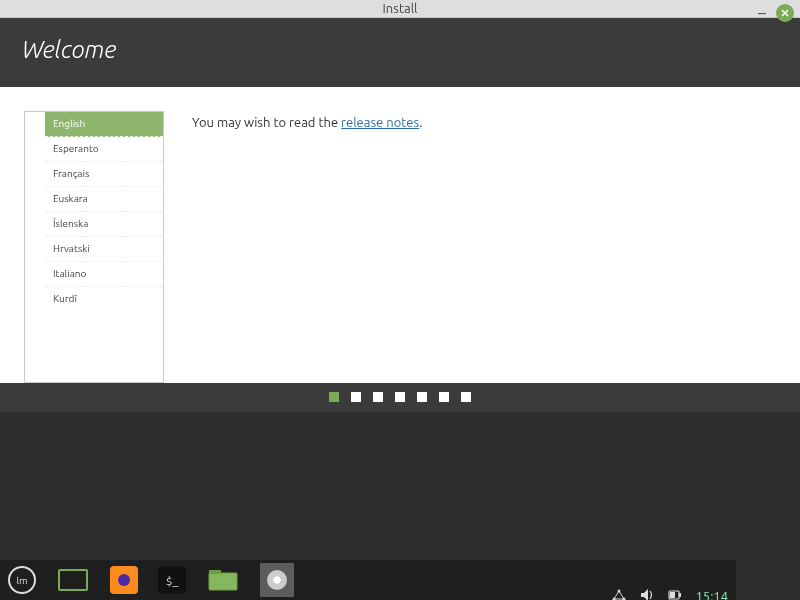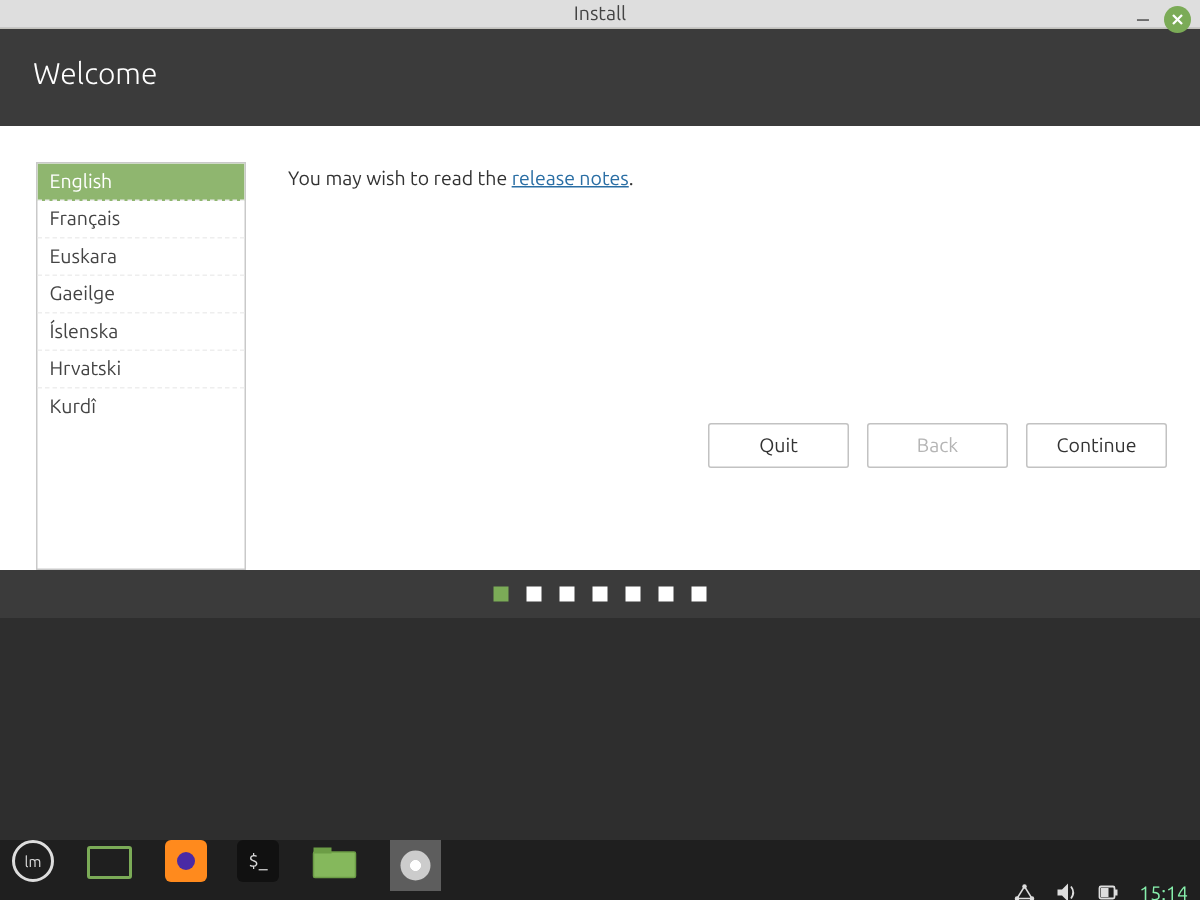--- a/index.html
+++ b/index.html
@@ -55,39 +55,41 @@
 .titlebar .close-icon svg { width: 10px; height: 10px; }
 
 
 .header {
   background: #3b3b3b;
   color: #fff;
   padding: 18px 22px 24px 22px;
 }
 .header h1 {
   font-weight: 300;
-  font-size: 20px;
+  font-size: 24px;
+  font-style: italic;
 }
 
 
 .content {
   flex: 1;
   background: #fff;
   position: relative;
   padding: 24px 24px 0 24px;
   display: flex;
   gap: 28px;
 }
 .lang-list {
   width: 140px;
   height: 272px;
   border: 1px solid #c9c9c9;
   overflow: hidden;
-  font-size: 13px;
+  font-size: 10px;
   color: #444;
+  padding-left: 20px;
 }
 .lang-item {
   padding: 2px 6px 2px 8px;
   border-bottom: 1px dashed #eee;
   line-height: 20px;
   cursor: pointer;
 }
 .lang-item:last-child { border-bottom: none; }
 .lang-item.selected {
   background: #8fb66f;
@@ -139,23 +141,24 @@
 .dot {
   width: 10px; height: 10px;
   background: #fff;
 }
 .dot.active { background: #7bab57; }
 
 
 .taskbar {
   position: absolute;
   left: 0; bottom: 0;
-  width: 800px; height: 40px;
+  width: 736px; height: 40px;
   background: #1f1f1f;
   display: flex;
+  align-items: center;
   padding: 0 8px;
   gap: 20px;
 }
 .taskbar .menu-button {
   width: 28px; height: 28px;
   border: 2px solid #ddd;
   border-radius: 50%;
   display: flex; align-items: center; justify-content: center;
   cursor: pointer;
 }
@@ -218,37 +221,33 @@
     </div>
 
     <div class="header">
       <h1>Welcome</h1>
     </div>
 
     <div class="content">
 
       <div class="lang-list" id="lang-list">
           <div class="lang-item selected">English</div>
+          <div class="lang-item">Esperanto</div>
           <div class="lang-item">Français</div>
           <div class="lang-item">Euskara</div>
-          <div class="lang-item">Gaeilge</div>
           <div class="lang-item">Íslenska</div>
           <div class="lang-item">Hrvatski</div>
+          <div class="lang-item">Italiano</div>
           <div class="lang-item">Kurdî</div>
         </div>
 
       <div class="notes">
         <span>You may wish to read the </span><a href="#">release notes</a><span>.</span>
       </div>
 
-      <div class="button-row">
-        <button class="btn">Quit</button>
-        <button class="btn" disabled="">Back</button>
-        <button class="btn">Continue</button>
-      </div>
 
     </div>
 
     <div class="progress-strip" id="progress-strip">
         <div class="dot active"></div>
         <div class="dot"></div>
         <div class="dot"></div>
         <div class="dot"></div>
         <div class="dot"></div>
         <div class="dot"></div>

